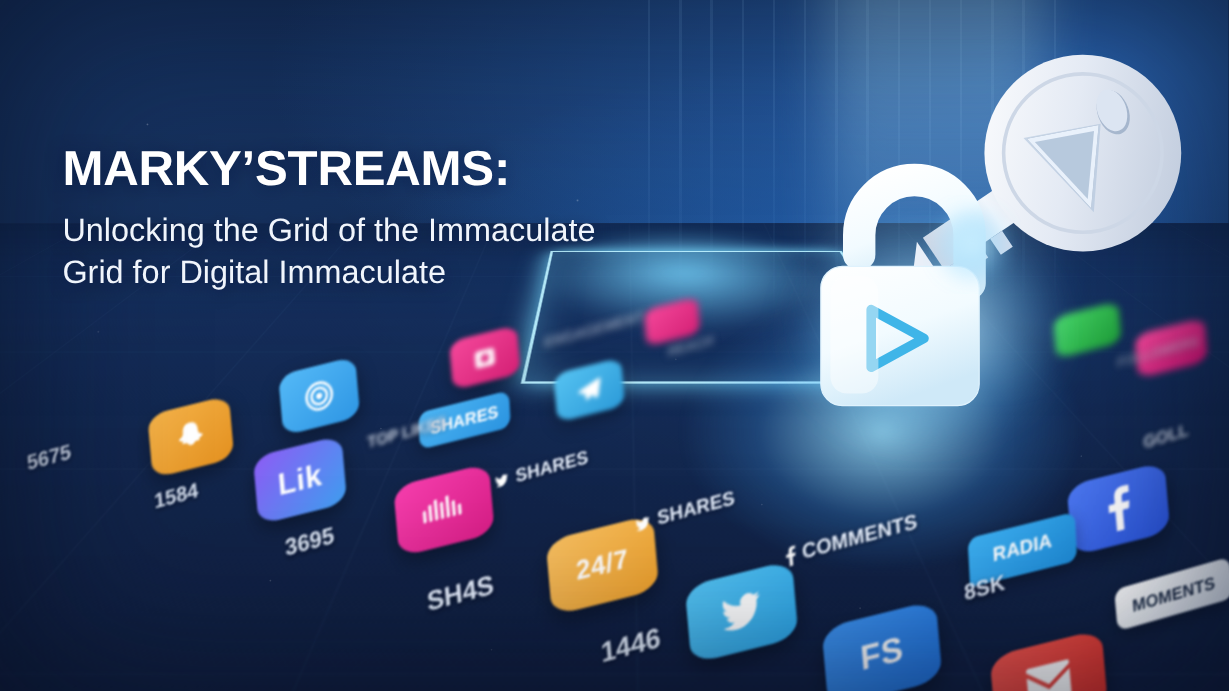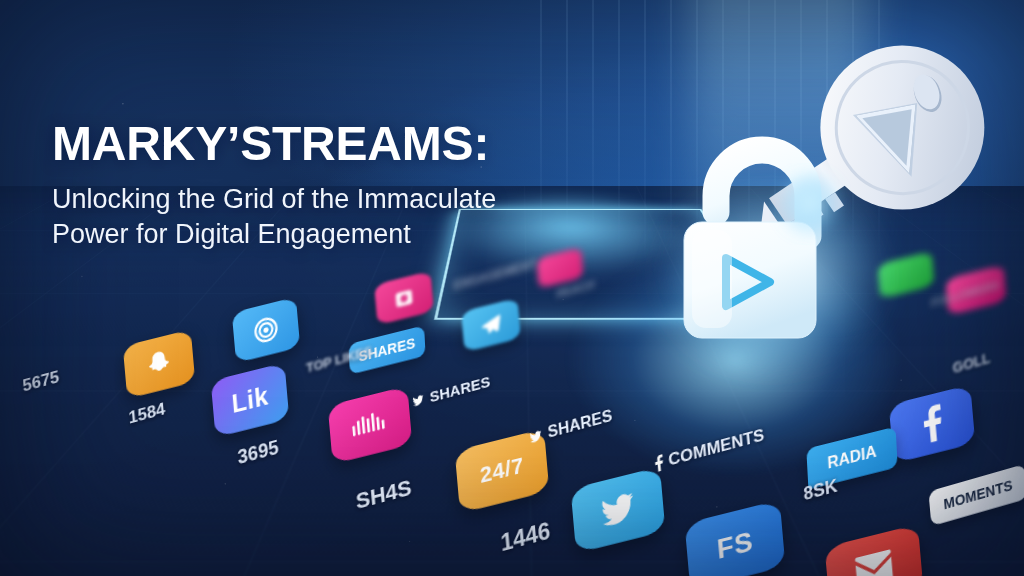--- a/index.html
+++ b/index.html
@@ -60,21 +60,21 @@
   
   .bloom{position:absolute;left:520px;top:210px;width:430px;height:300px;pointer-events:none;
     background:radial-gradient(closest-side, rgba(160,230,255,.78), rgba(70,170,255,.22) 48%, rgba(40,120,220,0) 78%);
     filter:blur(4px);}
   .beam{position:absolute;left:690px;top:-40px;width:180px;height:420px;pointer-events:none;
     background:linear-gradient(to bottom, rgba(180,235,255,.45), rgba(120,200,255,0) 85%);
     filter:blur(22px);}
 
   
   .copy{position:absolute;left:52px;top:120px;width:600px;z-index:40;}
-  .headline{font-size:48px;line-height:1;font-weight:700;color:#ffffff;letter-spacing:-.2px;
+  .headline{font-size:41px;line-height:1;font-weight:700;color:#ffffff;letter-spacing:-.2px;
     margin:0 0 14px 0;text-shadow:0 2px 14px rgba(0,20,60,.55);}
   .subhead{font-size:27px;line-height:1.28;font-weight:400;color:#f0f5fc;margin:0;
     text-shadow:0 2px 12px rgba(0,20,60,.5);}
 
   
   .artwork{position:absolute;left:660px;top:26px;width:364px;height:360px;z-index:35;}
   .artwork svg{display:block;width:100%;height:100%;overflow:visible;}
 
   
   .tile{position:absolute;border-radius:24%;display:flex;align-items:center;justify-content:center;
@@ -321,18 +321,18 @@
       </g>
 
       <circle cx="150" cy="178" r="34" fill="url(#hotglow)" filter="url(#soft)"></circle>
     </svg>
   </div>
 
   <div class="copy">
     <h1 class="headline">MARKY’STREAMS:</h1>
     <p class="subhead">
       <span>Unlocking the Grid of the Immaculate</span><br>
-      <span>Power for Digital Engagement</span>
+      <span>Grid for Digital Immaculate</span>
     </p>
   </div>
 
   <div class="vignette"></div>
 </div>
 
 </body></html>

